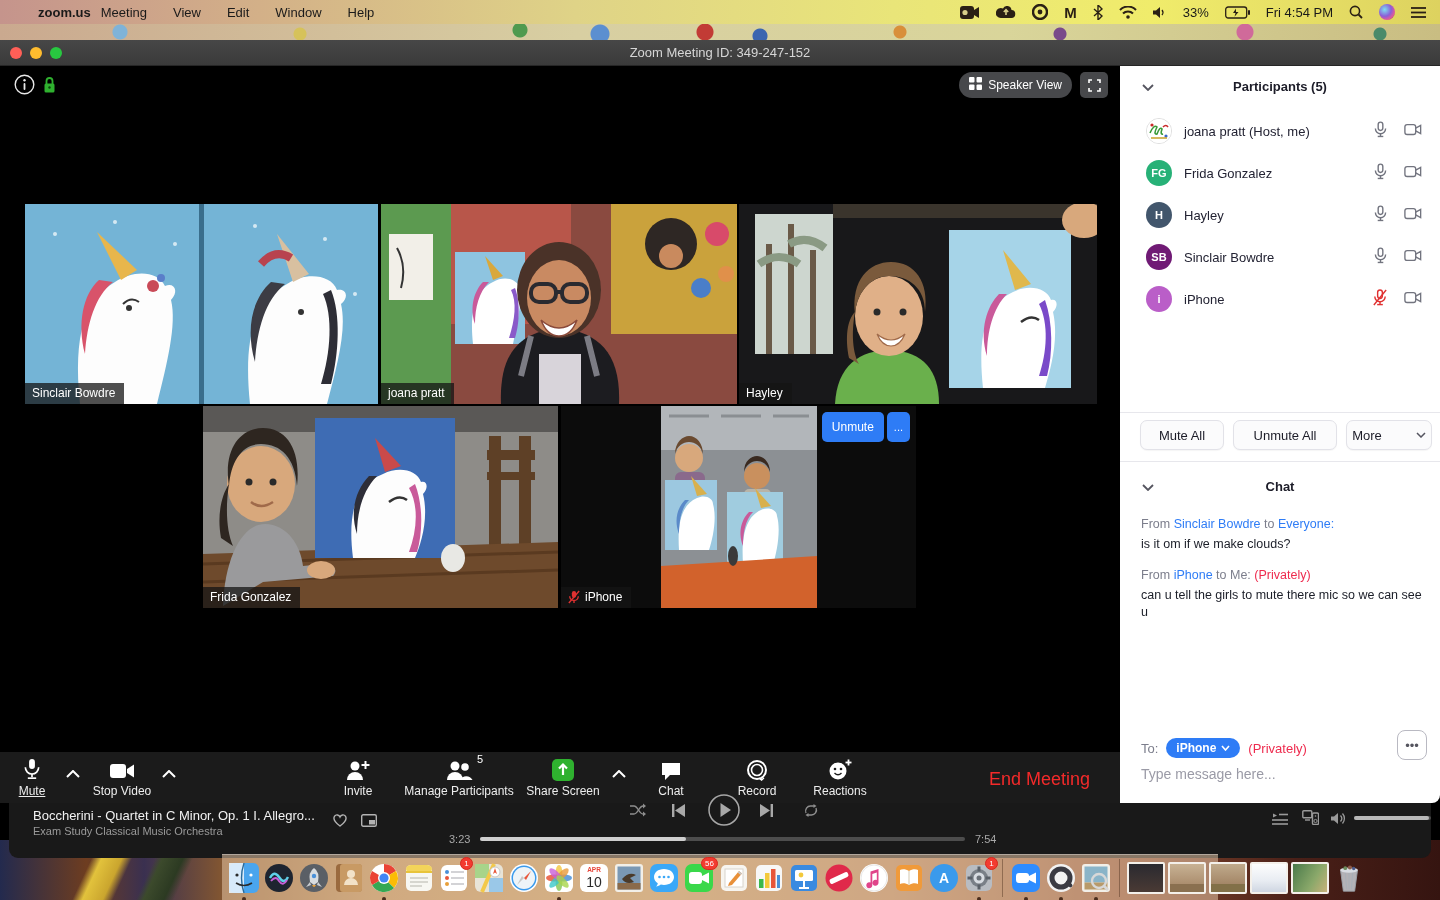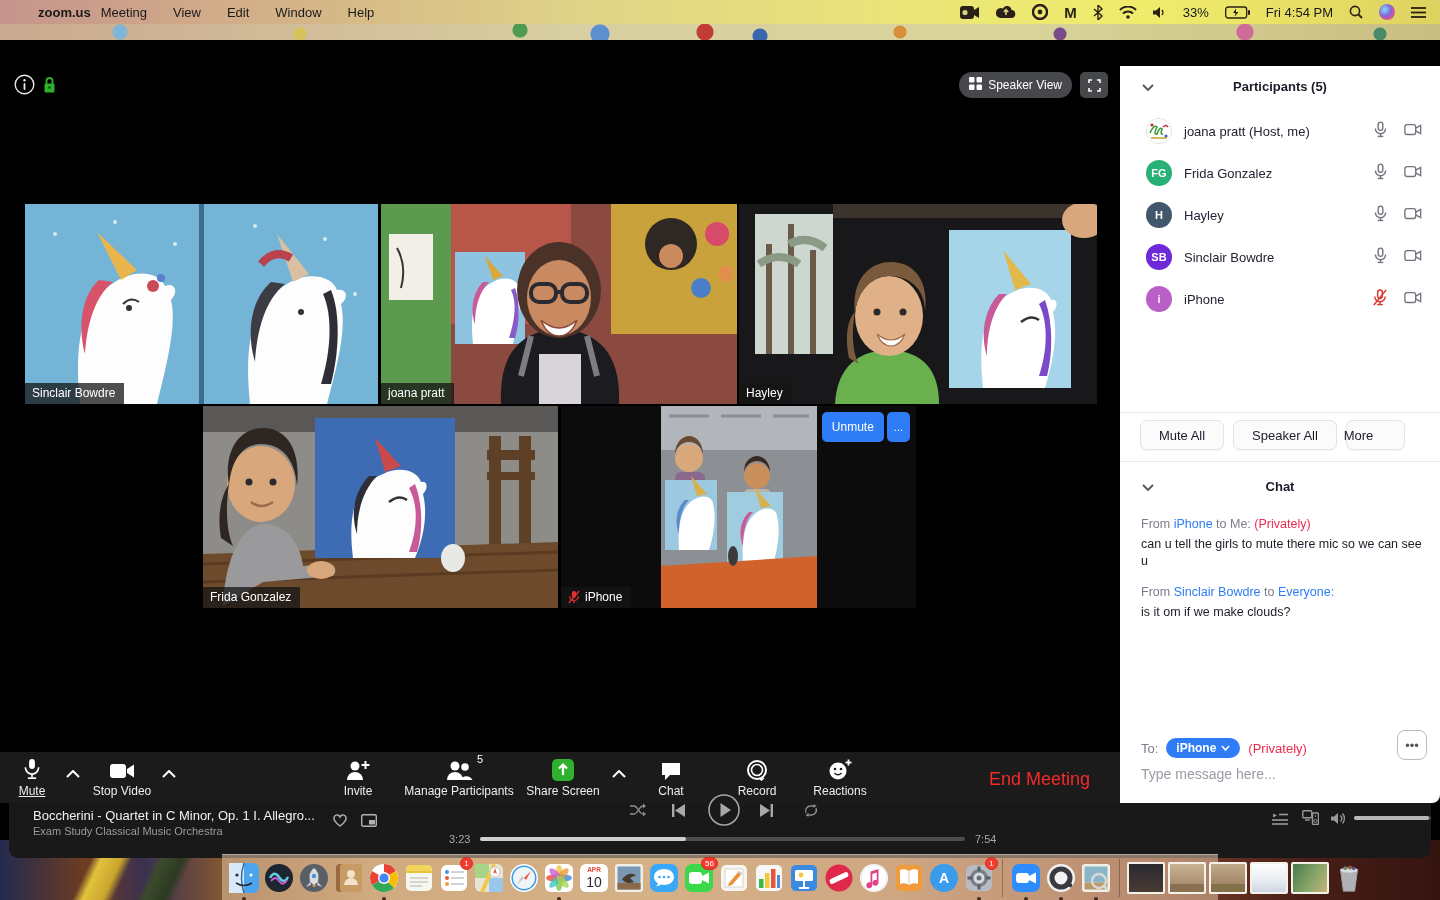--- a/index.html
+++ b/index.html
@@ -212,20 +212,26 @@
         </span>
     </span>
   </div>
 
   <div class="wallstrip abs"></div>
   <div class="desktop-bottom abs"></div>
   <div class="wall-streak abs"></div>
 
   <div class="zwindow abs">
 
+    <div class="titlebar abs">
+      <span class="tl red"></span>
+      <span class="tl yel"></span>
+      <span class="tl grn"></span>
+      <span class="title-text">Zoom Meeting ID: 349-247-152</span>
+    </div>
 
     <div class="video-area abs">
 
       <div class="meet-info abs">
         <span><svg width="21" height="21" viewBox="0 0 21 21">
               <circle cx="10.5" cy="10.5" r="9.3" fill="none" stroke="#e8e8e8" stroke-width="1.4"></circle>
               <circle cx="10.5" cy="6.2" r="1.2" fill="#e8e8e8"></circle>
               <rect x="9.6" y="9" width="1.8" height="7" rx="0.9" fill="#e8e8e8"></rect>
             </svg></span>
         <span><svg width="13" height="18" viewBox="0 0 13 18">
@@ -623,21 +629,21 @@
                 </g>
               </svg></span>
           <span><svg width="18" height="13" viewBox="0 0 20 14">
                 <rect x="1" y="1.5" width="12" height="11" rx="2.5" fill="none" stroke="#72747f" stroke-width="1.5"></rect>
                 <path d="M13 5.5 L18.5 2.5 V11.5 L13 8.5" fill="none" stroke="#72747f" stroke-width="1.5"></path>
               </svg></span>
         </span>
       </div>
 
       <div class="p-row" style="top:170px;">
-        <span class="p-av" style="background:#6d28d9;">SB</span>
+        <span class="p-av" style="background:#701a75;">SB</span>
         <span class="p-name">Sinclair Bowdre</span>
         <span class="p-icons">
           <span><svg width="13" height="17" viewBox="0 0 14 18">
                 <g stroke="#72747f" stroke-width="1.5" fill="none">
                   <rect x="4.5" y="1" width="5" height="9" rx="2.5"></rect>
                   <path d="M1.5 8 a5.5 5.5 0 0 0 11 0"></path>
                   <line x1="7" y1="13.5" x2="7" y2="16"></line>
                   <line x1="4" y1="16.5" x2="10" y2="16.5"></line>
                 </g>
               </svg></span>
@@ -663,55 +669,55 @@
               </svg></span>
           <span><svg width="18" height="13" viewBox="0 0 20 14">
                 <rect x="1" y="1.5" width="12" height="11" rx="2.5" fill="none" stroke="#72747f" stroke-width="1.5"></rect>
                 <path d="M13 5.5 L18.5 2.5 V11.5 L13 8.5" fill="none" stroke="#72747f" stroke-width="1.5"></path>
               </svg></span>
         </span>
       </div>
 
       <div class="divider" style="top:346px;"></div>
       <button class="pill-btn" style="left:20px;top:354px;width:84px;">Mute All</button>
-      <button class="pill-btn" style="left:113px;top:354px;width:104px;">Speaker All</button>
-      <button class="pill-btn" style="left:226px;top:354px;width:59px;gap:34px;">
+      <button class="pill-btn" style="left:113px;top:354px;width:104px;">Unmute All</button>
+      <button class="pill-btn" style="left:226px;top:354px;width:86px;gap:34px;">
         <span>More</span>
         <svg width="10" height="6" viewBox="0 0 10 6">
             <polyline points="1,1 5,5 9,1" fill="none" stroke="#55555f" stroke-width="1.5"></polyline>
           </svg>
       </button>
       <div class="divider" style="top:395px;"></div>
 
       <div class="sp-header" style="top:413px;">
         <span class="chev-left"><svg width="12" height="7" viewBox="0 0 12 7">
               <polyline points="1,1 6,6 11,1" fill="none" stroke="#55555f" stroke-width="1.8"></polyline>
             </svg></span>
         <span>Chat</span>
       </div>
 
       <div class="chat-msgs">
+        <div class="msg">
+          <div>
+            <span class="m-gray">From</span>
+            <span class="m-blue">Sinclair Bowdre</span>
+            <span class="m-gray">to</span>
+            <span class="m-blue">Everyone:</span>
+          </div>
+          <div class="m-body">is it om if we make clouds?</div>
+        </div>
         <div class="msg">
           <div>
             <span class="m-gray">From</span>
             <span class="m-blue">iPhone</span>
             <span class="m-gray">to</span>
             <span class="m-gray">Me:</span>
             <span class="m-red">(Privately)</span>
           </div>
           <div class="m-body">can u tell the girls to mute there mic so we can see u</div>
-        </div>
-        <div class="msg">
-          <div>
-            <span class="m-gray">From</span>
-            <span class="m-blue">Sinclair Bowdre</span>
-            <span class="m-gray">to</span>
-            <span class="m-blue">Everyone:</span>
-          </div>
-          <div class="m-body">is it om if we make clouds?</div>
         </div>
       </div>
 
       <div class="chat-footer-to">
         <span class="m-gray">To:</span>
         <button class="to-pill">
           <span>iPhone</span>
           <svg width="9" height="6" viewBox="0 0 9 6">
               <polyline points="1,1 4.5,5 8,1" fill="none" stroke="#fff" stroke-width="1.6"></polyline>
             </svg>

